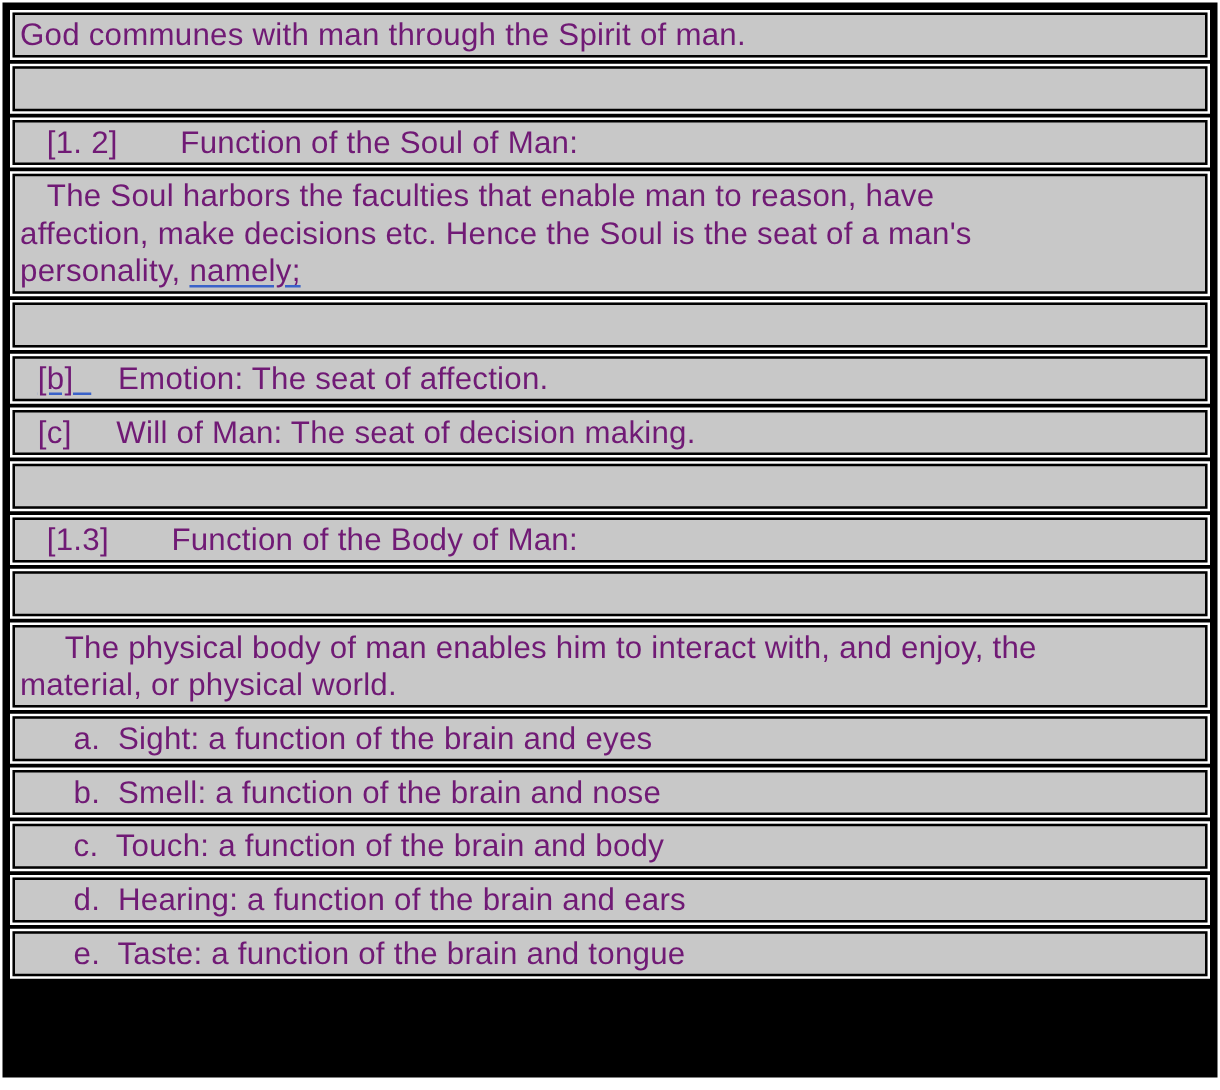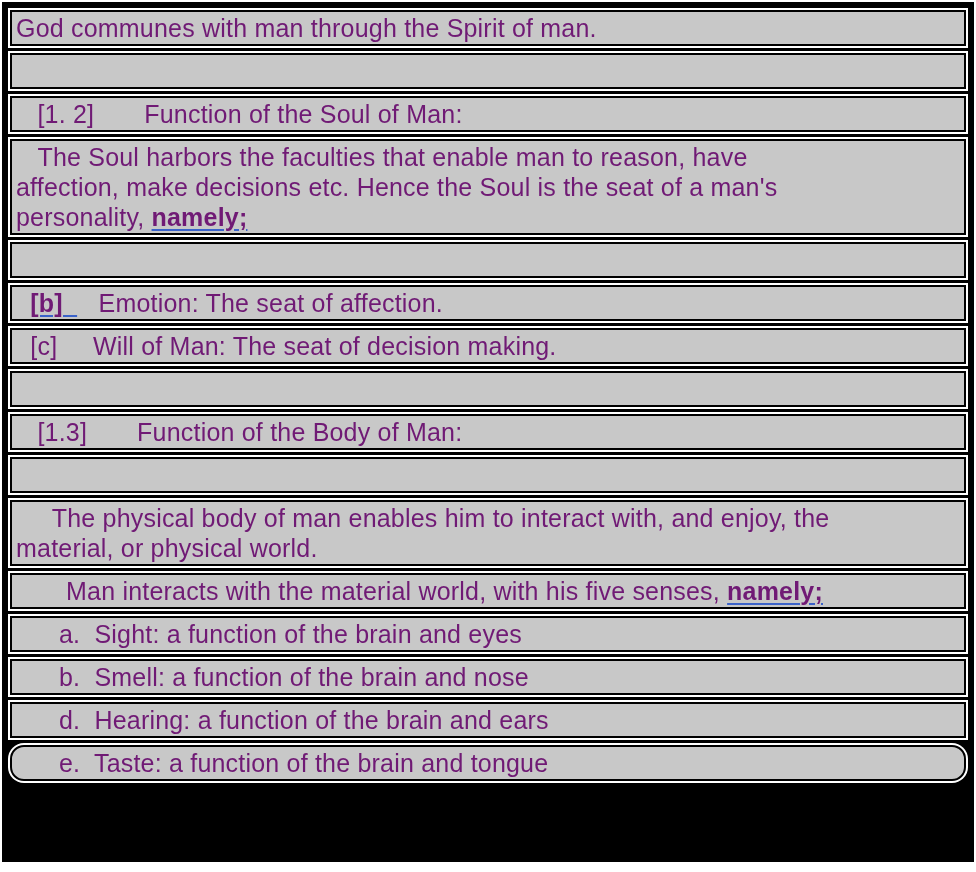--- a/index.html
+++ b/index.html
@@ -22,33 +22,32 @@
   }
   .row {
     background: var(--row-bg, #c8c8c8);
     border: 2px solid var(--frame-color, #000);
     box-shadow: 0 0 0 2px #ffffff;
     margin-bottom: 7px;
     padding: 1px 4px;
     min-height: 30px;
     color: #701a75;
   }
-  .row:last-child { margin-bottom: 0; border-radius: 14px; }
+  .row:last-child { margin-bottom: 0; }
   .line {
     font-size: 25px;
     line-height: 30px;
     white-space: pre-wrap;
     letter-spacing: 0.2px;
   }
   .u {
     text-decoration: underline;
     text-decoration-color: var(--link-blue, #3a62c9);
     text-decoration-thickness: 2px;
     text-underline-offset: 3px;
-    font-weight: bold;
   }
 </style>
 </head>
 <body style="background: rgb(255, 255, 255); color: rgb(0, 0, 0);">
 
 <div class="frame">
   <div id="rows">
       <div class="row">
         <div class="line"><span>God communes with man through the Spirit of man.</span></div>
       </div>
@@ -71,27 +70,27 @@
       <div class="row"></div>
       <div class="row">
         <div class="line"><span>   [1.3]       Function of the Body of Man:</span></div>
       </div>
       <div class="row"></div>
       <div class="row">
         <div class="line"><span>     The physical body of man enables him to interact with, and enjoy, the</span></div>
         <div class="line"><span>material, or physical world.</span></div>
       </div>
       <div class="row">
-        <div class="line"><span>       Man interacts with the material world, with his five senses, </span><span class="u">namely;</span></div>
-      </div>
-      <div class="row">
         <div class="line"><span>      a.  Sight: a function of the brain and eyes</span></div>
       </div>
       <div class="row">
         <div class="line"><span>      b.  Smell: a function of the brain and nose</span></div>
+      </div>
+      <div class="row">
+        <div class="line"><span>      c.  Touch: a function of the brain and body</span></div>
       </div>
       <div class="row">
         <div class="line"><span>      d.  Hearing: a function of the brain and ears</span></div>
       </div>
       <div class="row">
         <div class="line"><span>      e.  Taste: a function of the brain and tongue</span></div>
       </div>
     </div>
 </div>
 

